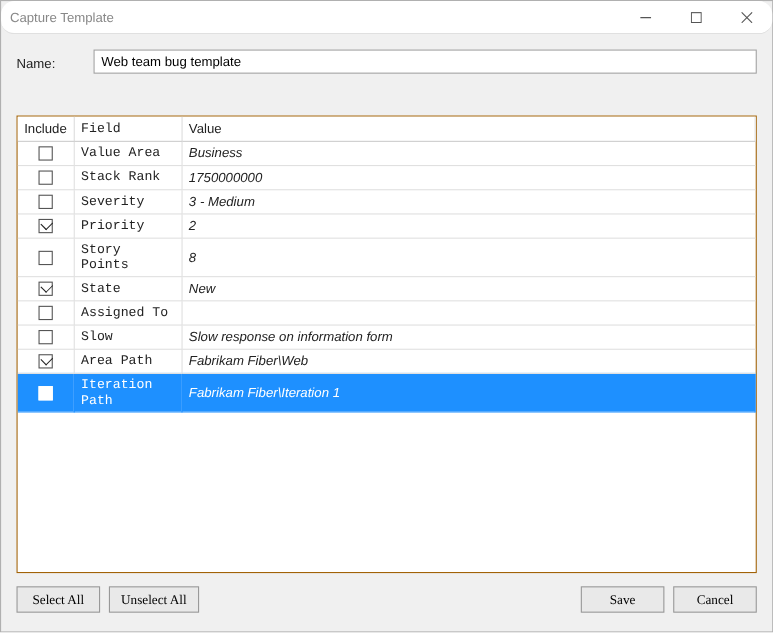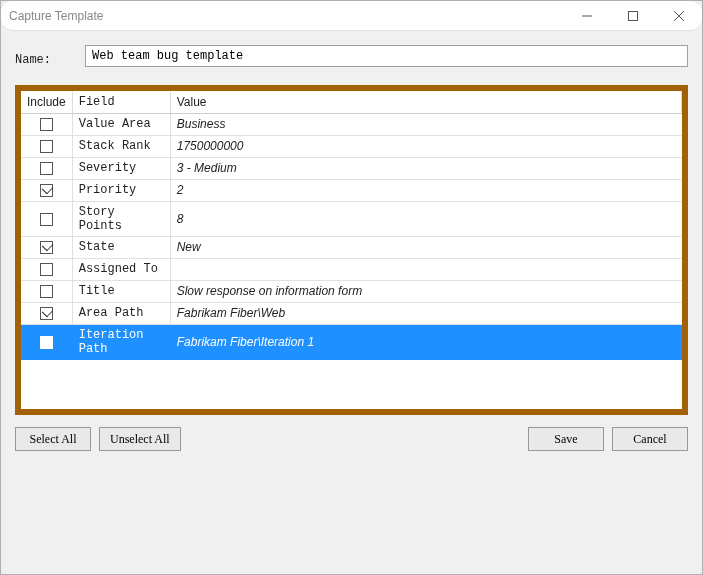--- a/index.html
+++ b/index.html
@@ -47,23 +47,22 @@
   .content {
     flex: 1;
     padding: 14px 14px 12px 14px;
     display: flex;
     flex-direction: column;
     gap: 0;
   }
 
   .form-row {
     display: flex;
-    align-items: flex-end;
-    margin-bottom: 4px;
-    font-family: Liberation Mono, monospace;
+    align-items: center;
+    margin-bottom: 24px;
   }
   .form-row label {
     width: 70px;
     padding-top: 4px;
     font-size: 12px;
     color: #222;
   }
   .form-row input[type=text], .form-row textarea {
     flex: 1;
     border: 1px solid #a0a0a0;
@@ -72,23 +71,23 @@
     font-family: inherit;
     font-size: 12px;
   }
   .form-row textarea {
     height: 56px;
     resize: none;
   }
 
   .table-wrap {
     margin-top: 14px;
-    border: 6px solid #a16207;
-    background: #fff;
-    height: 330px;
+    border: 1px solid #a16207;
+    background: #fff;
+    height: 416px;
     overflow: hidden;
   }
   table {
     border-collapse: collapse;
     width: 100%;
     font-size: 12px;
   }
   th, td {
     text-align: left;
     padding: 3px 6px;
@@ -233,21 +232,21 @@
               <td class="col-field">State</td>
               <td class="col-value">New</td>
             </tr>
             <tr>
               <td class="col-include"><span class="checkbox"></span></td>
               <td class="col-field">Assigned To</td>
               <td class="col-value"></td>
             </tr>
             <tr>
               <td class="col-include"><span class="checkbox"></span></td>
-              <td class="col-field">Title</td>
+              <td class="col-field">Slow</td>
               <td class="col-value">Slow response on information form</td>
             </tr>
             <tr>
               <td class="col-include"><span class="checkbox checked"></span></td>
               <td class="col-field">Area Path</td>
               <td class="col-value">Fabrikam Fiber\Web</td>
             </tr>
             <tr class="selected">
               <td class="col-include"><span class="checkbox"></span></td>
               <td class="col-field">Iteration Path</td>

